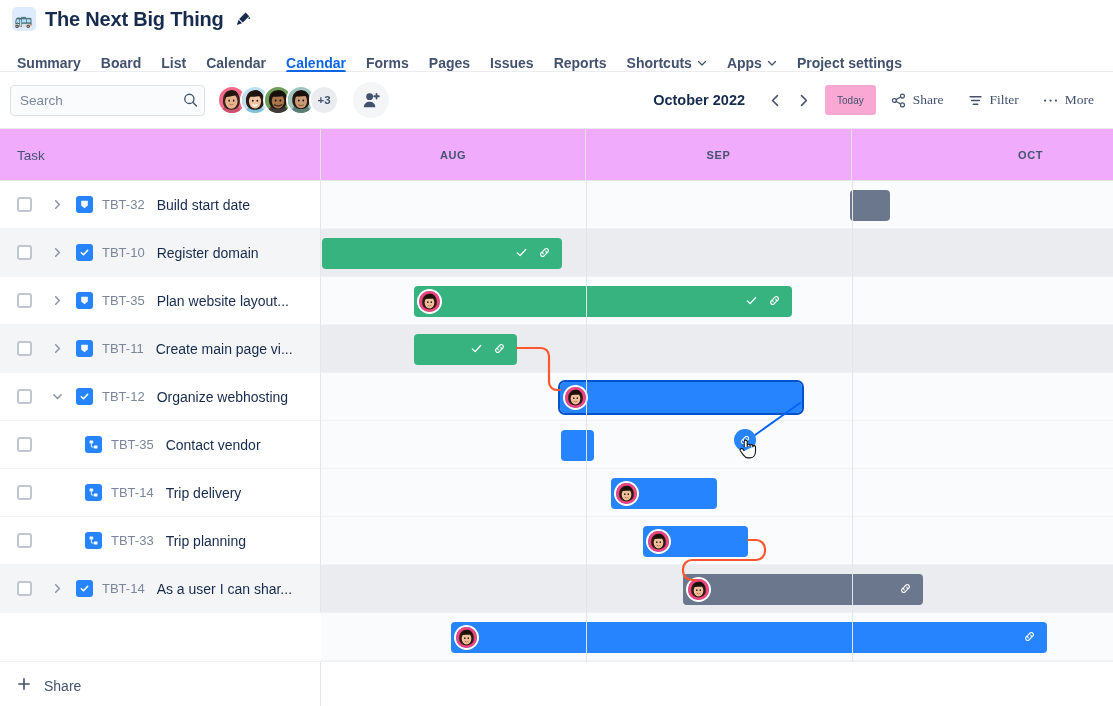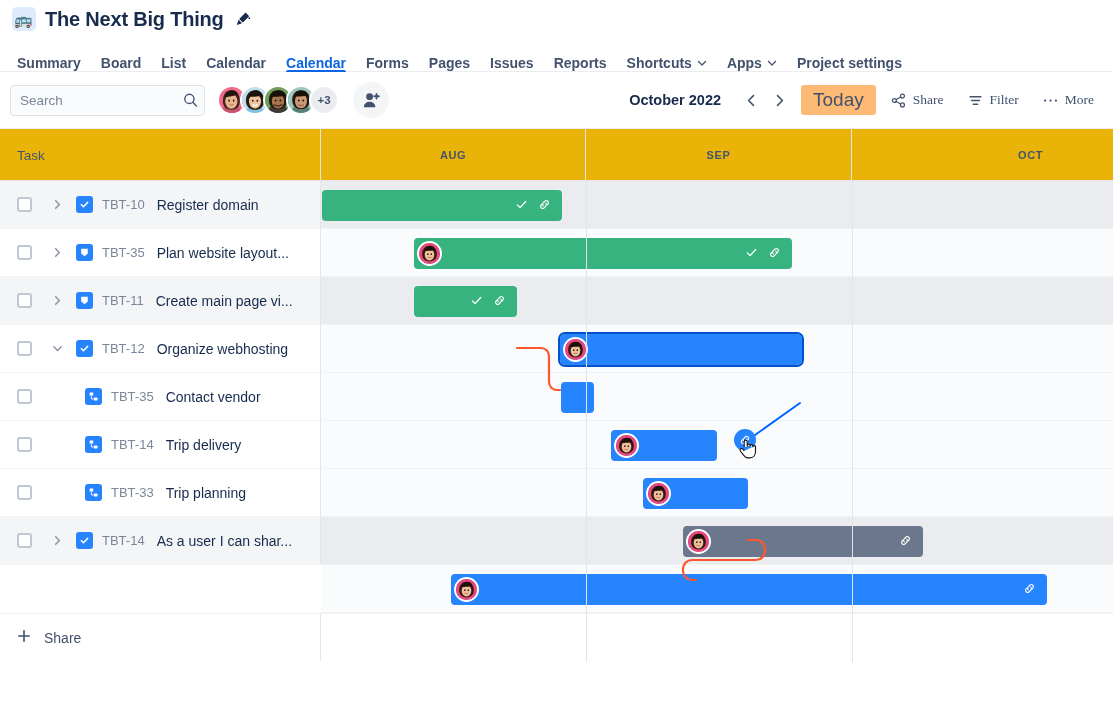--- a/index.html
+++ b/index.html
@@ -171,24 +171,24 @@
     width: 28px; height: 28px;
     display: flex; align-items: center; justify-content: center;
     border-radius: 3px;
     cursor: pointer;
     color: #42526E;
   }
   .today-btn {
     height: 30px;
     padding: 0 12px;
     display: flex; align-items: center;
-    background: #fdba74;
+    background: #f9a8d4;
     border: none;
     border-radius: 3px;
-    font-size: 19px;
+    font-size: 10px;
     font-family: "Liberation Sans", sans-serif;
     color: #42526E;
     font-weight: normal;
     cursor: pointer;
     margin-left: 8px;
   }
   .tb-btn {
     height: 30px;
     display: flex; align-items: center;
     gap: 7px;
@@ -209,21 +209,21 @@
     position: relative;
     width: 1113px;
     height: 573px;
     border-top: 1px solid #EBECF0;
   }
   .col-head {
     position: absolute;
     top: 0; left: 0;
     width: 1113px;
     height: 52px;
-    background: #eab308;
+    background: #f0abfc;
     border-bottom: 1px solid #E3E5E9;
     z-index: 6;
   }
   .col-head .task-head {
     position: absolute;
     left: 0; top: 0;
     width: 321px; height: 52px;
     border-right: 1px solid #E3E5E9;
     display: flex; align-items: center;
     padding-left: 17px;
@@ -596,20 +596,40 @@
       <div class="mon" style="left:321px;width:265px">AUG</div>
       <div class="mon" style="left:586px;width:266px">SEP</div>
       <div class="mon" style="left:900px;width:261px;border-right:none">OCT</div>
     </div>
 
     <div class="rows">
 
       <div class="vline" style="left:586px;height:481px"></div>
       <div class="vline" style="left:852px;height:481px"></div>
 
+      <div class="row">
+        <div class="left">
+          <div class="chk"></div>
+          <div class="expander">
+            <svg width="11" height="11" viewBox="0 0 12 12">
+                <path d="M4 2 8 6l-4 4" stroke="#8993A4" stroke-width="1.6" fill="none" stroke-linecap="round" stroke-linejoin="round"></path>
+              </svg>
+          </div>
+          <div class="type-icon">
+            <svg width="11" height="11" viewBox="0 0 12 12">
+                <path d="M2.4 1.8h7.2v5.4L6 10.2 2.4 7.2z" fill="#fff"></path>
+              </svg>
+          </div>
+          <div class="row-key">TBT-32</div>
+          <div class="row-summary">Build start date</div>
+        </div>
+        <div class="right">
+          <div class="bar grey tiny" style="left:529px;width:40px"></div>
+        </div>
+      </div>
 
       <div class="row alt">
         <div class="left">
           <div class="chk"></div>
           <div class="expander">
             <svg width="11" height="11" viewBox="0 0 12 12">
                 <path d="M4 2 8 6l-4 4" stroke="#8993A4" stroke-width="1.6" fill="none" stroke-linecap="round" stroke-linejoin="round"></path>
               </svg>
           </div>
           <div class="type-icon">

